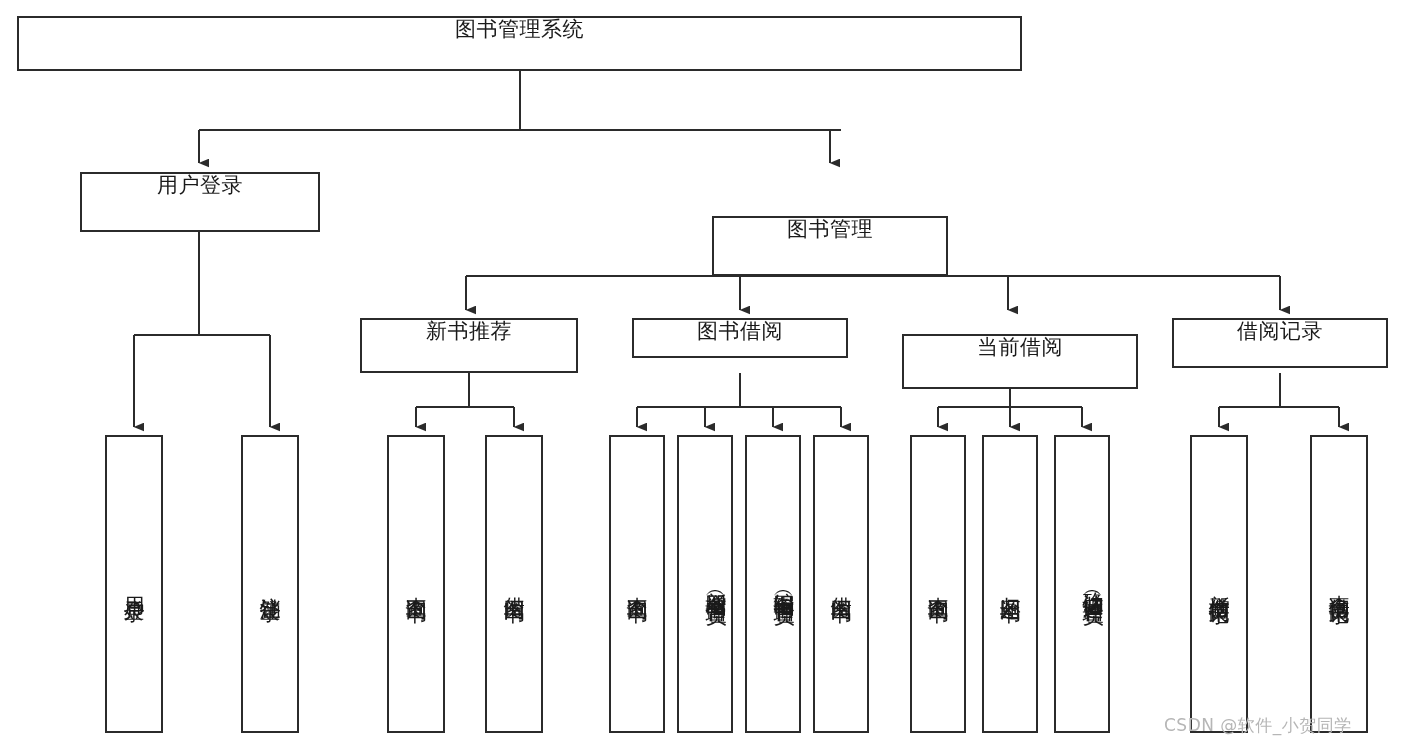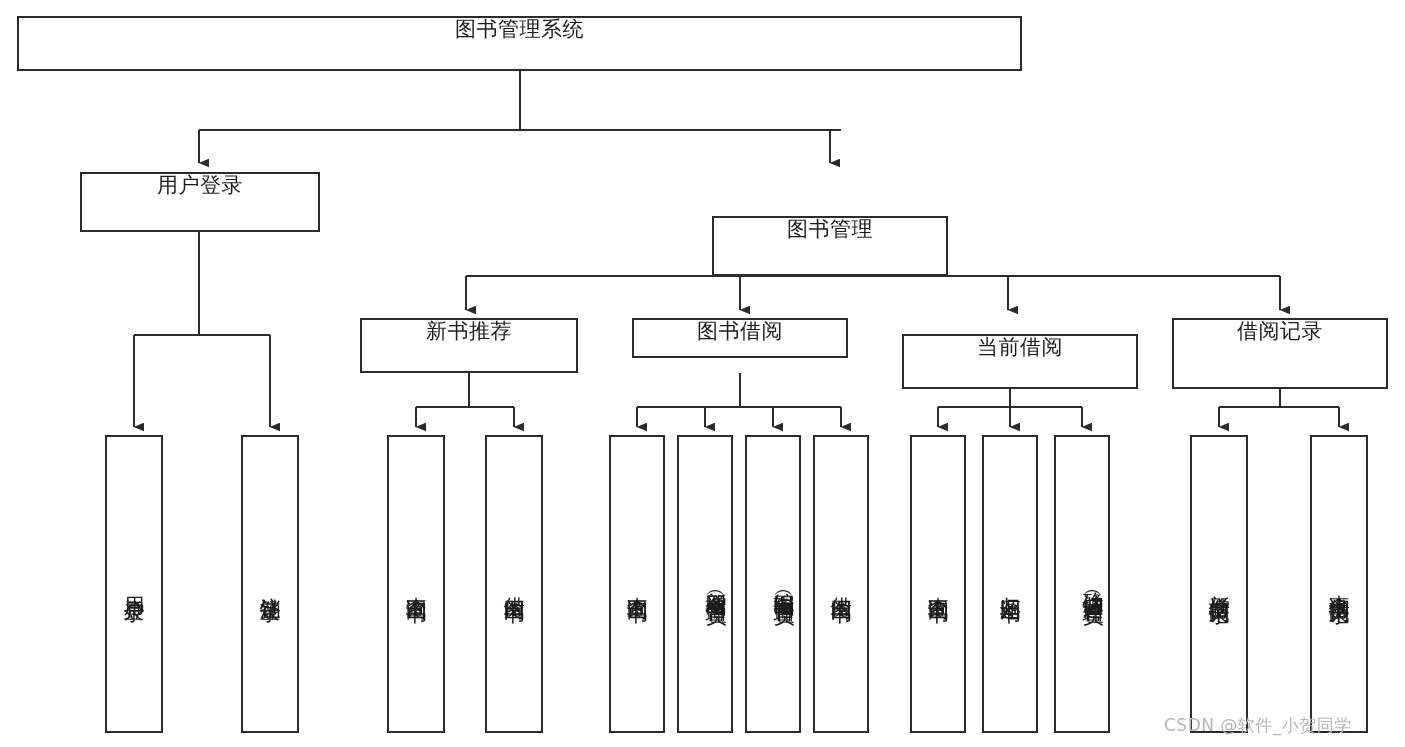--- a/index.html
+++ b/index.html
@@ -137,21 +137,21 @@
 
   <div class="node horiz" style="left:360px; top:318px; width:218px; height:55px;">
     <span>新书推荐</span>
   </div>
   <div class="node horiz" style="left:632px; top:318px; width:216px; height:40px;">
     <span>图书借阅</span>
   </div>
   <div class="node horiz" style="left:902px; top:334px; width:236px; height:55px;">
     <span>当前借阅</span>
   </div>
-  <div class="node horiz" style="left:1172px; top:318px; width:216px; height:71px;">
+  <div class="node horiz" style="left:1172px; top:318px; width:216px; height:50px;">
     <span>借阅记录</span>
   </div>
 
   <div class="node leaf" style="left:105px; top:435px; width:58px; height:298px;">
     <span class="leaf-label">用户登录</span>
   </div>
   <div class="node leaf" style="left:241px; top:435px; width:58px; height:298px;">
     <span class="leaf-label">注销登录</span>
   </div>
 

